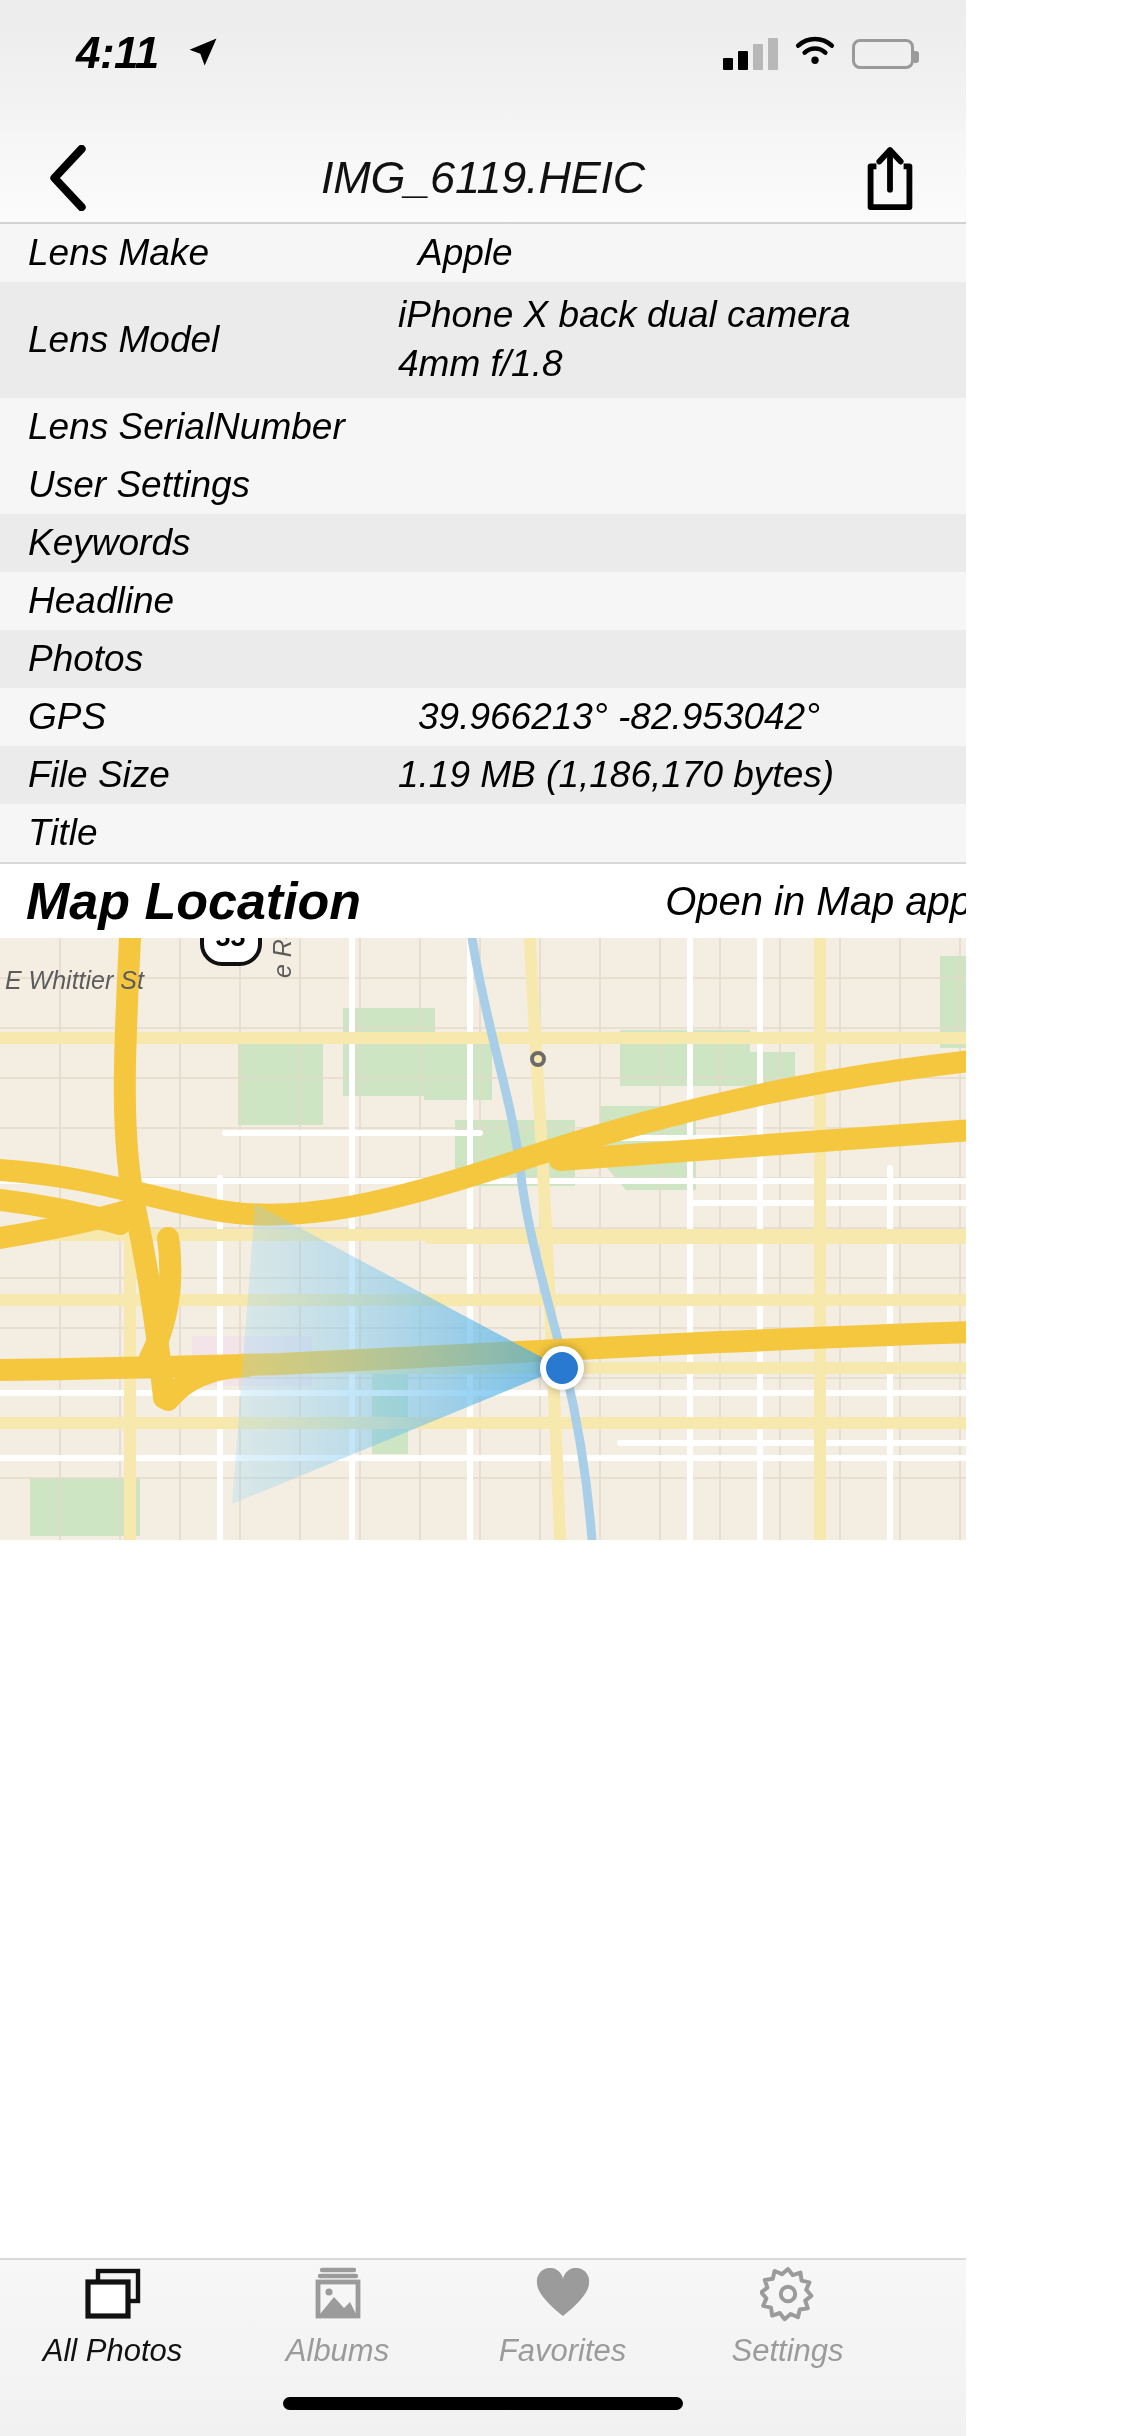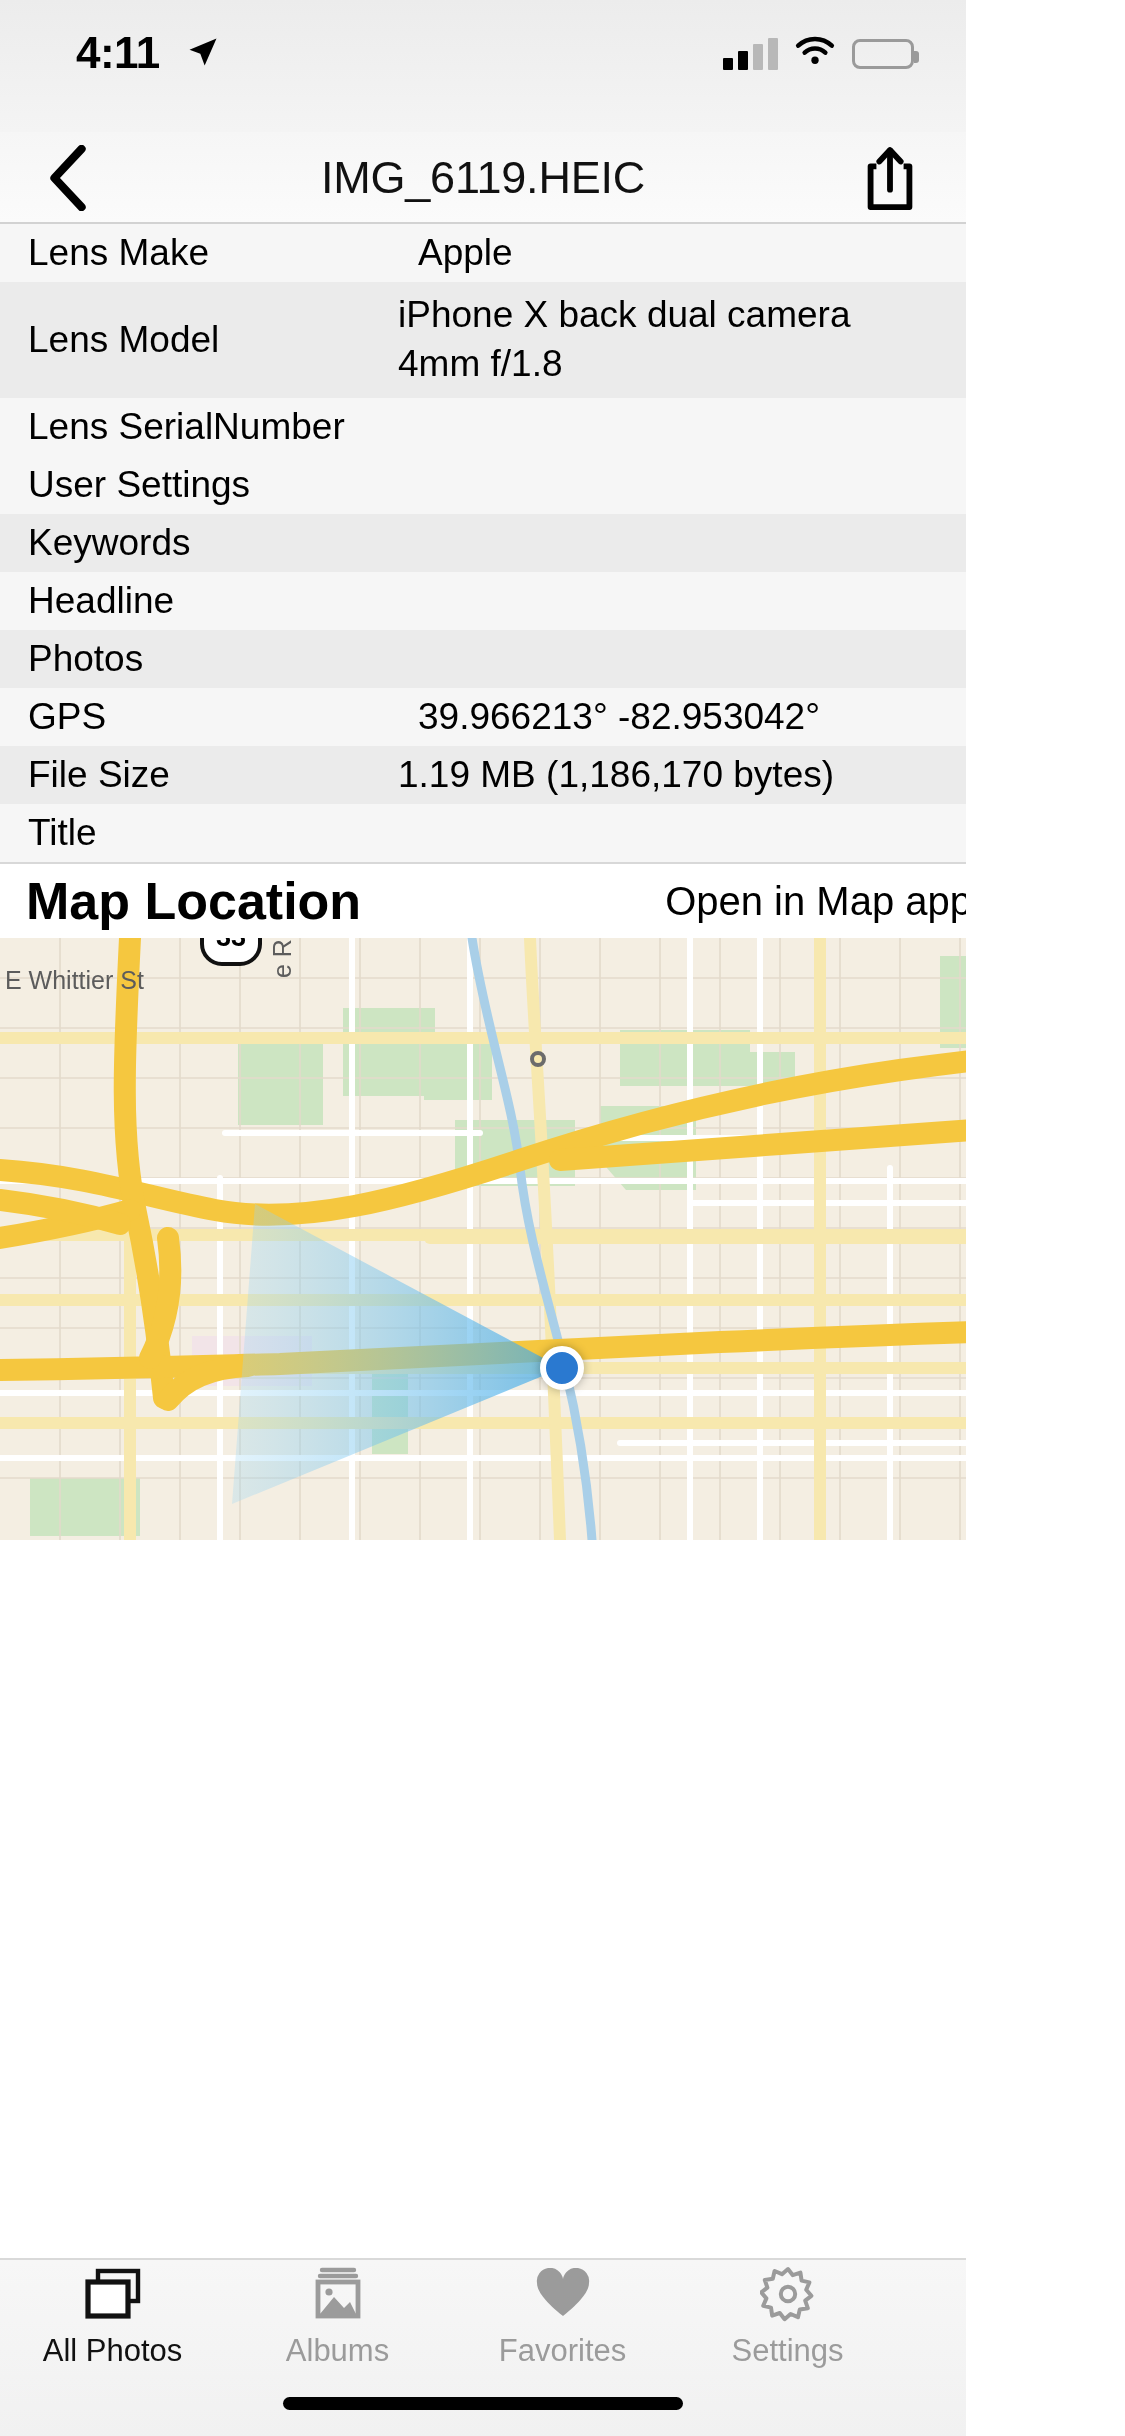--- a/index.html
+++ b/index.html
@@ -2,21 +2,21 @@
 <html><head>
 <meta charset="utf-8">
 <style>
   * { margin:0; padding:0; box-sizing:border-box; }
   html, body {
     width:1125px; height:2436px;
     font-family:"Liberation Sans", sans-serif;
     background:#ffffff;
     overflow:hidden;
   }
-  #screen { position:relative; width:966px; height:2436px; overflow:hidden; }
+  #screen { position:relative; width:966px; height:2436px; overflow:hidden;font-style:italic; }
 
   
   .statusbar {
     position:relative; height:132px; width:100%;
     background:linear-gradient(#ececec,#f4f4f4);
   }
   .sb-time {
     position:absolute; left:76px; top:28px;
     font-size:44px; font-weight:700; color:#000;
     letter-spacing:-0.5px;

